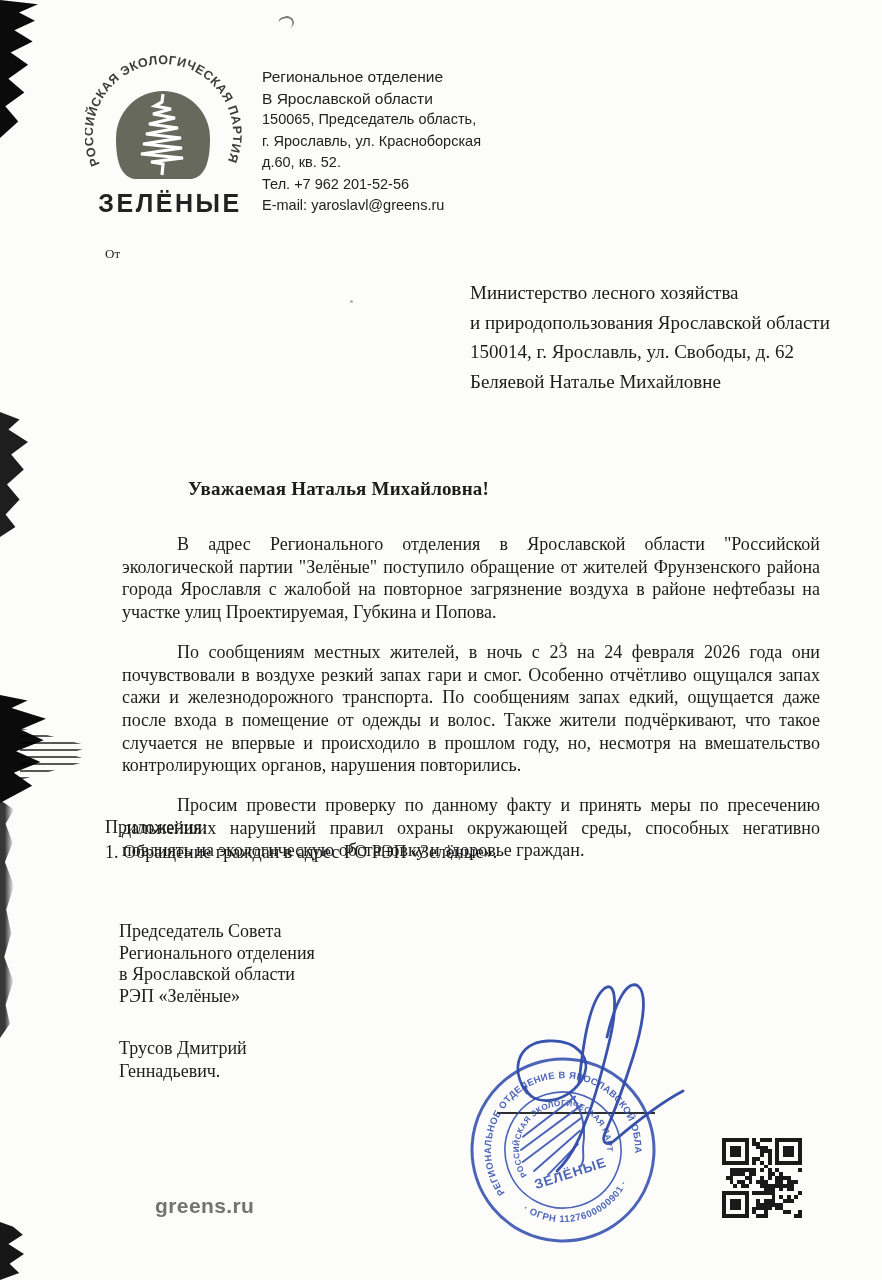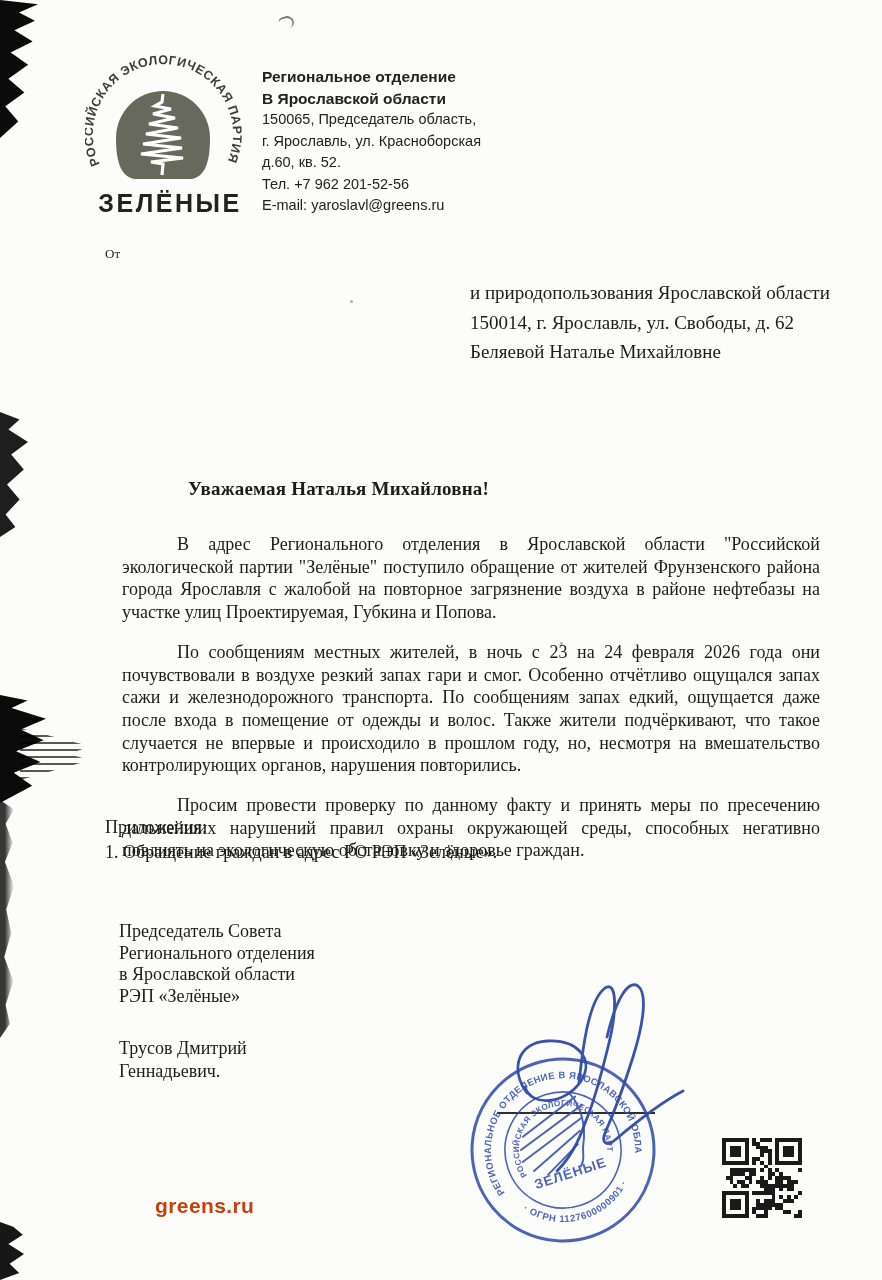--- a/index.html
+++ b/index.html
@@ -26,21 +26,21 @@
     clip-path:polygon(0 0,55% 8%,95% 22%,35% 38%,100% 55%,40% 72%,80% 88%,0 100%);}
   .mark-top{position:absolute;left:279px;top:16px;width:13px;height:11px;border:0;
     border-top:2px solid #555;border-right:2px solid #666;border-radius:40% 60% 50% 50%;
     transform:rotate(-18deg);opacity:.8;}
   .dot{position:absolute;width:3px;height:3px;border-radius:50%;background:#6f6f6f;opacity:.55;}
 
   
   .logo-svg{position:absolute;left:85px;top:48px;width:175px;height:175px;}
   .office{position:absolute;left:262px;top:66px;width:230px;
     font-family:"Liberation Sans","DejaVu Sans",sans-serif;font-size:14.5px;line-height:21.5px;color:#222;}
-  .office .b{font-weight:bold;font-size:15.5px;}
+  .office .b{font-weight:normal;font-size:15.5px;}
 
   .from-label{position:absolute;left:105px;top:246px;font-size:13px;}
 
   .recipient{position:absolute;left:470px;top:278px;font-size:19px;line-height:29.5px;}
 
   .salutation{position:absolute;left:188px;top:478px;font-size:19px;font-weight:bold;letter-spacing:.2px;}
 
   .body-text{position:absolute;left:105px;top:516px;width:732px;
     font-size:18px;line-height:22.7px;text-align:justify;}
   .body-text p{margin:17px;text-indent:55px;}
@@ -50,21 +50,21 @@
   .signer{position:absolute;left:119px;top:921px;font-size:18px;line-height:21.6px;}
   .signer .names{margin-top:30px;line-height:22.5px;}
 
   .sign-line{position:absolute;left:497px;top:1112px;width:158px;height:2px;background:#2e2e2e;}
 
   .stamp-svg{position:absolute;left:455px;top:975px;width:240px;height:290px;}
   .qr-svg{position:absolute;left:722px;top:1138px;width:80px;height:80px;}
 
   .footer-site{position:absolute;left:155px;top:1194px;
     font-family:"Liberation Sans","DejaVu Sans",sans-serif;font-size:21px;font-weight:600;
-    letter-spacing:.4px;color:#c2410c;}
+    letter-spacing:.4px;color:#737373;}
 </style>
 </head>
 <body>
 
 <div class="page">
 
   <div class="art art-a"></div>
   <div class="art art-b"></div>
   <div class="art art-c"></div>
   <div class="art-c2 art"></div>
@@ -94,20 +94,21 @@
     <div>150065, Председатель область,</div>
     <div>г. Ярославль, ул. Красноборская</div>
     <div>д.60, кв. 52.</div>
     <div>Тел. +7 962 201-52-56</div>
     <div>E-mail: yaroslavl@greens.ru</div>
   </div>
 
   <div class="from-label">От</div>
 
   <div class="recipient">
+    <div>Министерство лесного хозяйства</div>
     <div>и природопользования Ярославской области</div>
     <div>150014, г. Ярославль, ул. Свободы, д. 62</div>
     <div>Беляевой Наталье Михайловне</div>
   </div>
 
   <div class="salutation">Уважаемая Наталья Михайловна!</div>
 
   <div class="body-text">
     <p>В адрес Регионального отделения в Ярославской области "Российской экологической партии "Зелёные" поступило обращение от жителей Фрунзенского района города Ярославля с жалобой на повторное загрязнение воздуха в районе нефтебазы на участке улиц Проектируемая, Губкина и Попова.</p>
     <p>По сообщениям местных жителей, в ночь с 23 на 24 февраля 2026 года они почувствовали в воздухе  резкий запах гари и смог. Особенно отчётливо ощущался запах сажи и железнодорожного транспорта. По сообщениям запах едкий, ощущается даже после входа в помещение от одежды и волос. Также жители подчёркивают, что такое случается не впервые и происходило в прошлом году, но, несмотря на вмешательство контролирующих органов, нарушения повторились.</p>

